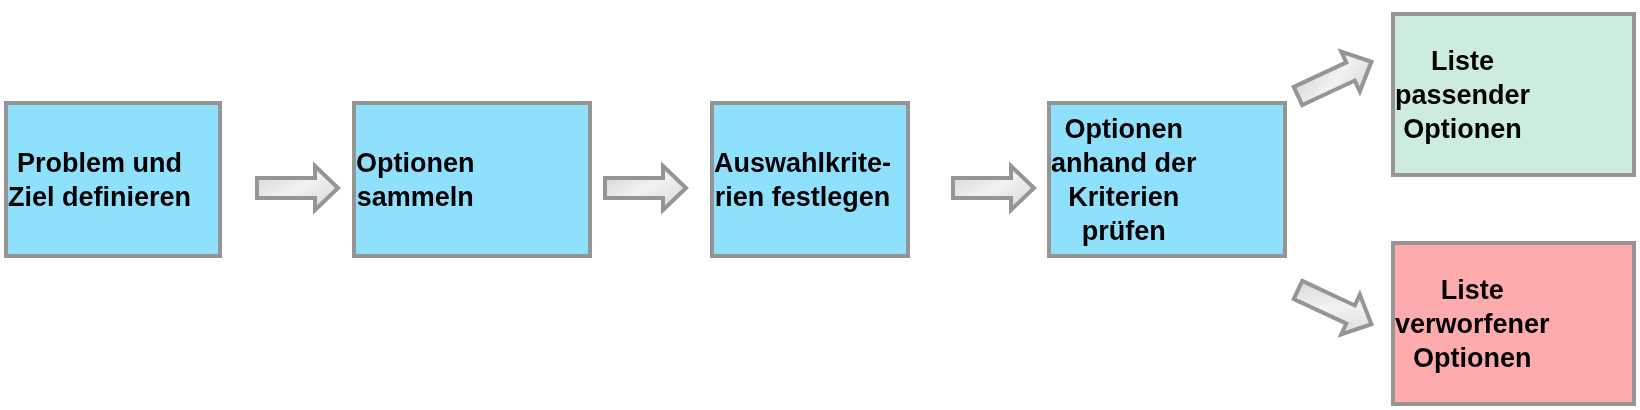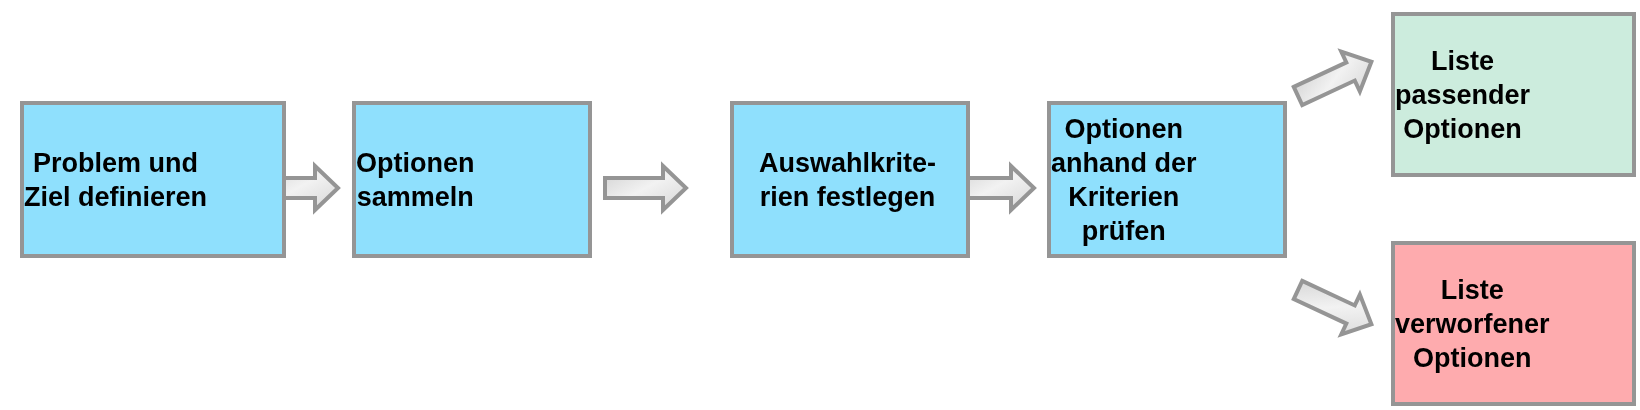--- a/index.html
+++ b/index.html
@@ -35,29 +35,29 @@
     <polygon points="953,178 1011,178 1011,166 1034,188 1011,210 1011,198 953,198" fill="url(#ag)" stroke="#959595" stroke-width="4"></polygon>
   </g>
   <g transform="translate(1298,96) rotate(-25)">
     <polygon points="0,-10 58,-10 58,-22 81,0 58,22 58,10 0,10" fill="url(#ag)" stroke="#959595" stroke-width="4"></polygon>
   </g>
   <g transform="translate(1298,290) rotate(25)">
     <polygon points="0,-10 58,-10 58,-22 81,0 58,22 58,10 0,10" fill="url(#ag)" stroke="#959595" stroke-width="4"></polygon>
   </g>
 </svg>
 
-<div class="box blue" style="left:20px;top:101px;width:266px;height:157px;">
+<div class="box blue" style="left:4px;top:101px;width:218px;height:157px;">
   <span class="label">Problem und
 Ziel definieren</span>
 </div>
 <div class="box blue" style="left:352px;top:101px;width:240px;height:157px;">
   <span class="label">Optionen
 sammeln</span>
 </div>
-<div class="box blue" style="left:730px;top:101px;width:240px;height:157px;padding-left:25px;">
+<div class="box blue" style="left:710px;top:101px;width:200px;height:157px;">
   <span class="label">Auswahlkrite-
 rien festlegen</span>
 </div>
 <div class="box blue" style="left:1047px;top:101px;width:240px;height:157px;">
   <span class="label">Optionen
 anhand der
 Kriterien
 prüfen</span>
 </div>
 <div class="box green" style="left:1391px;top:12px;width:245px;height:165px;">

